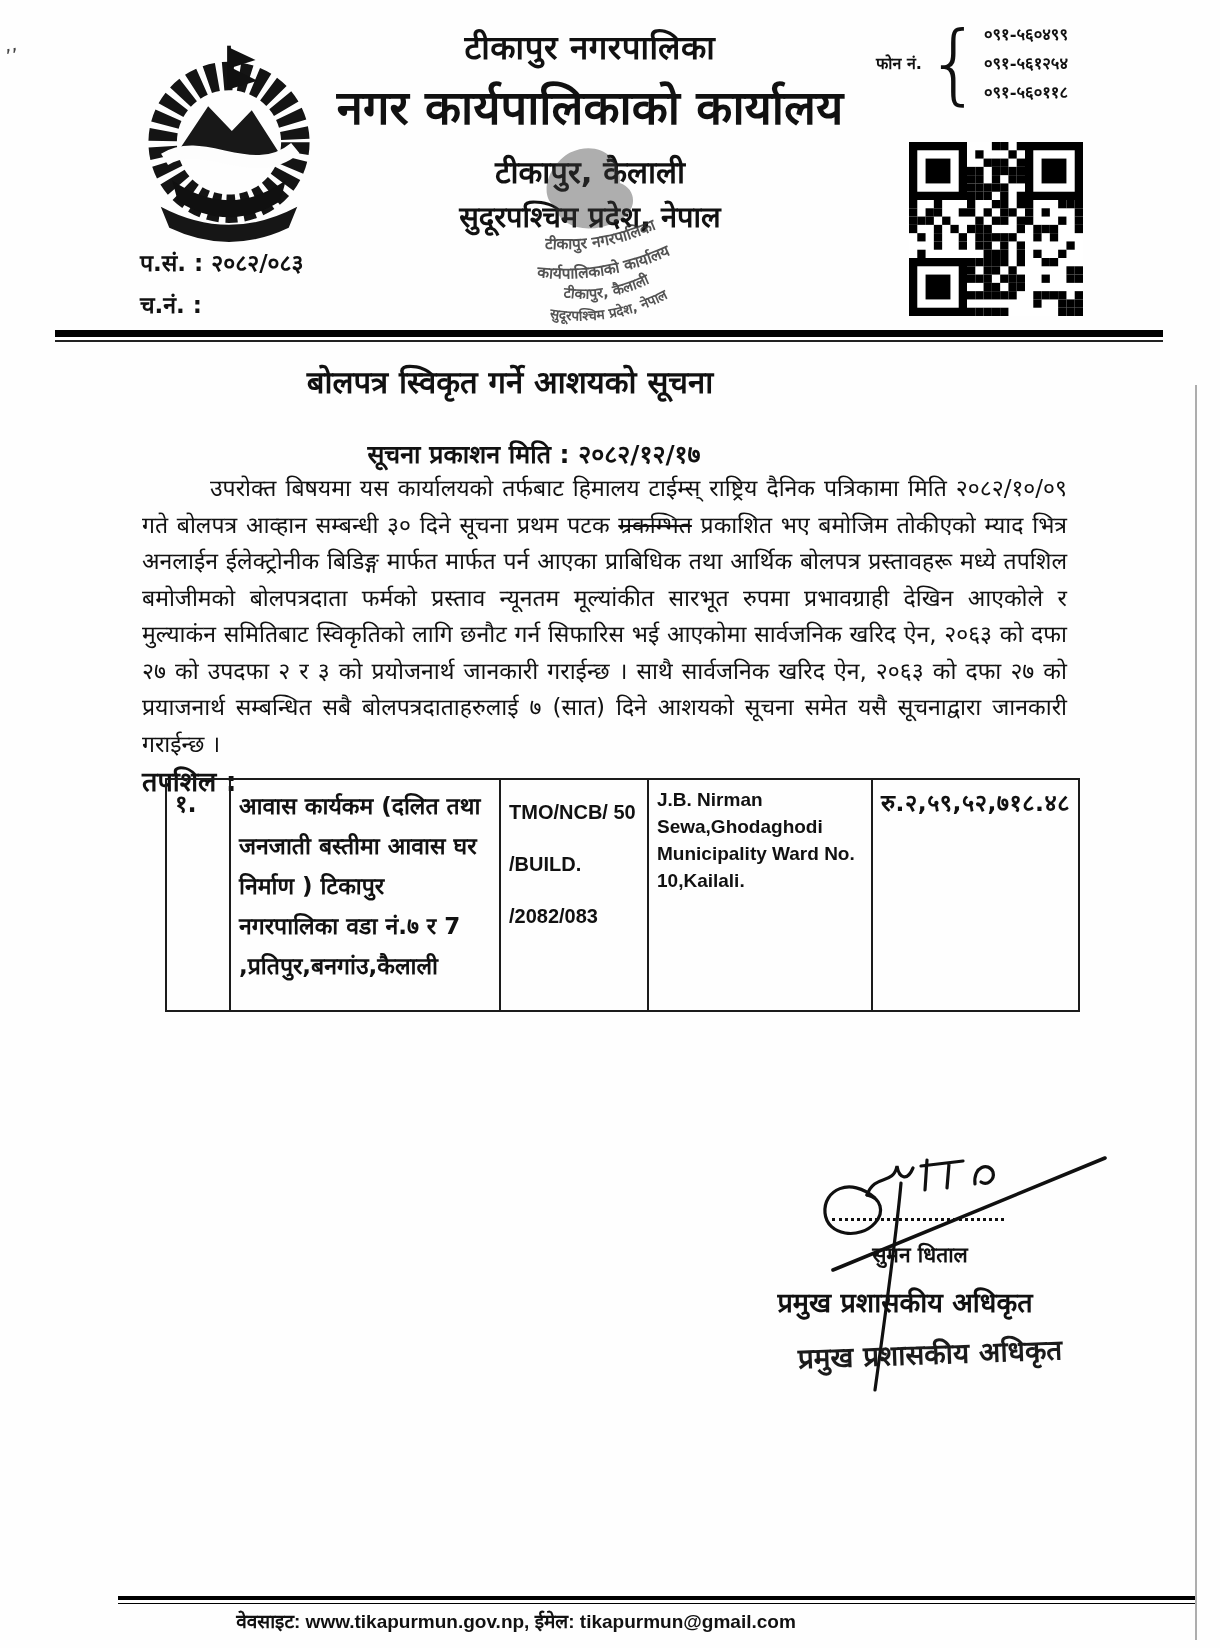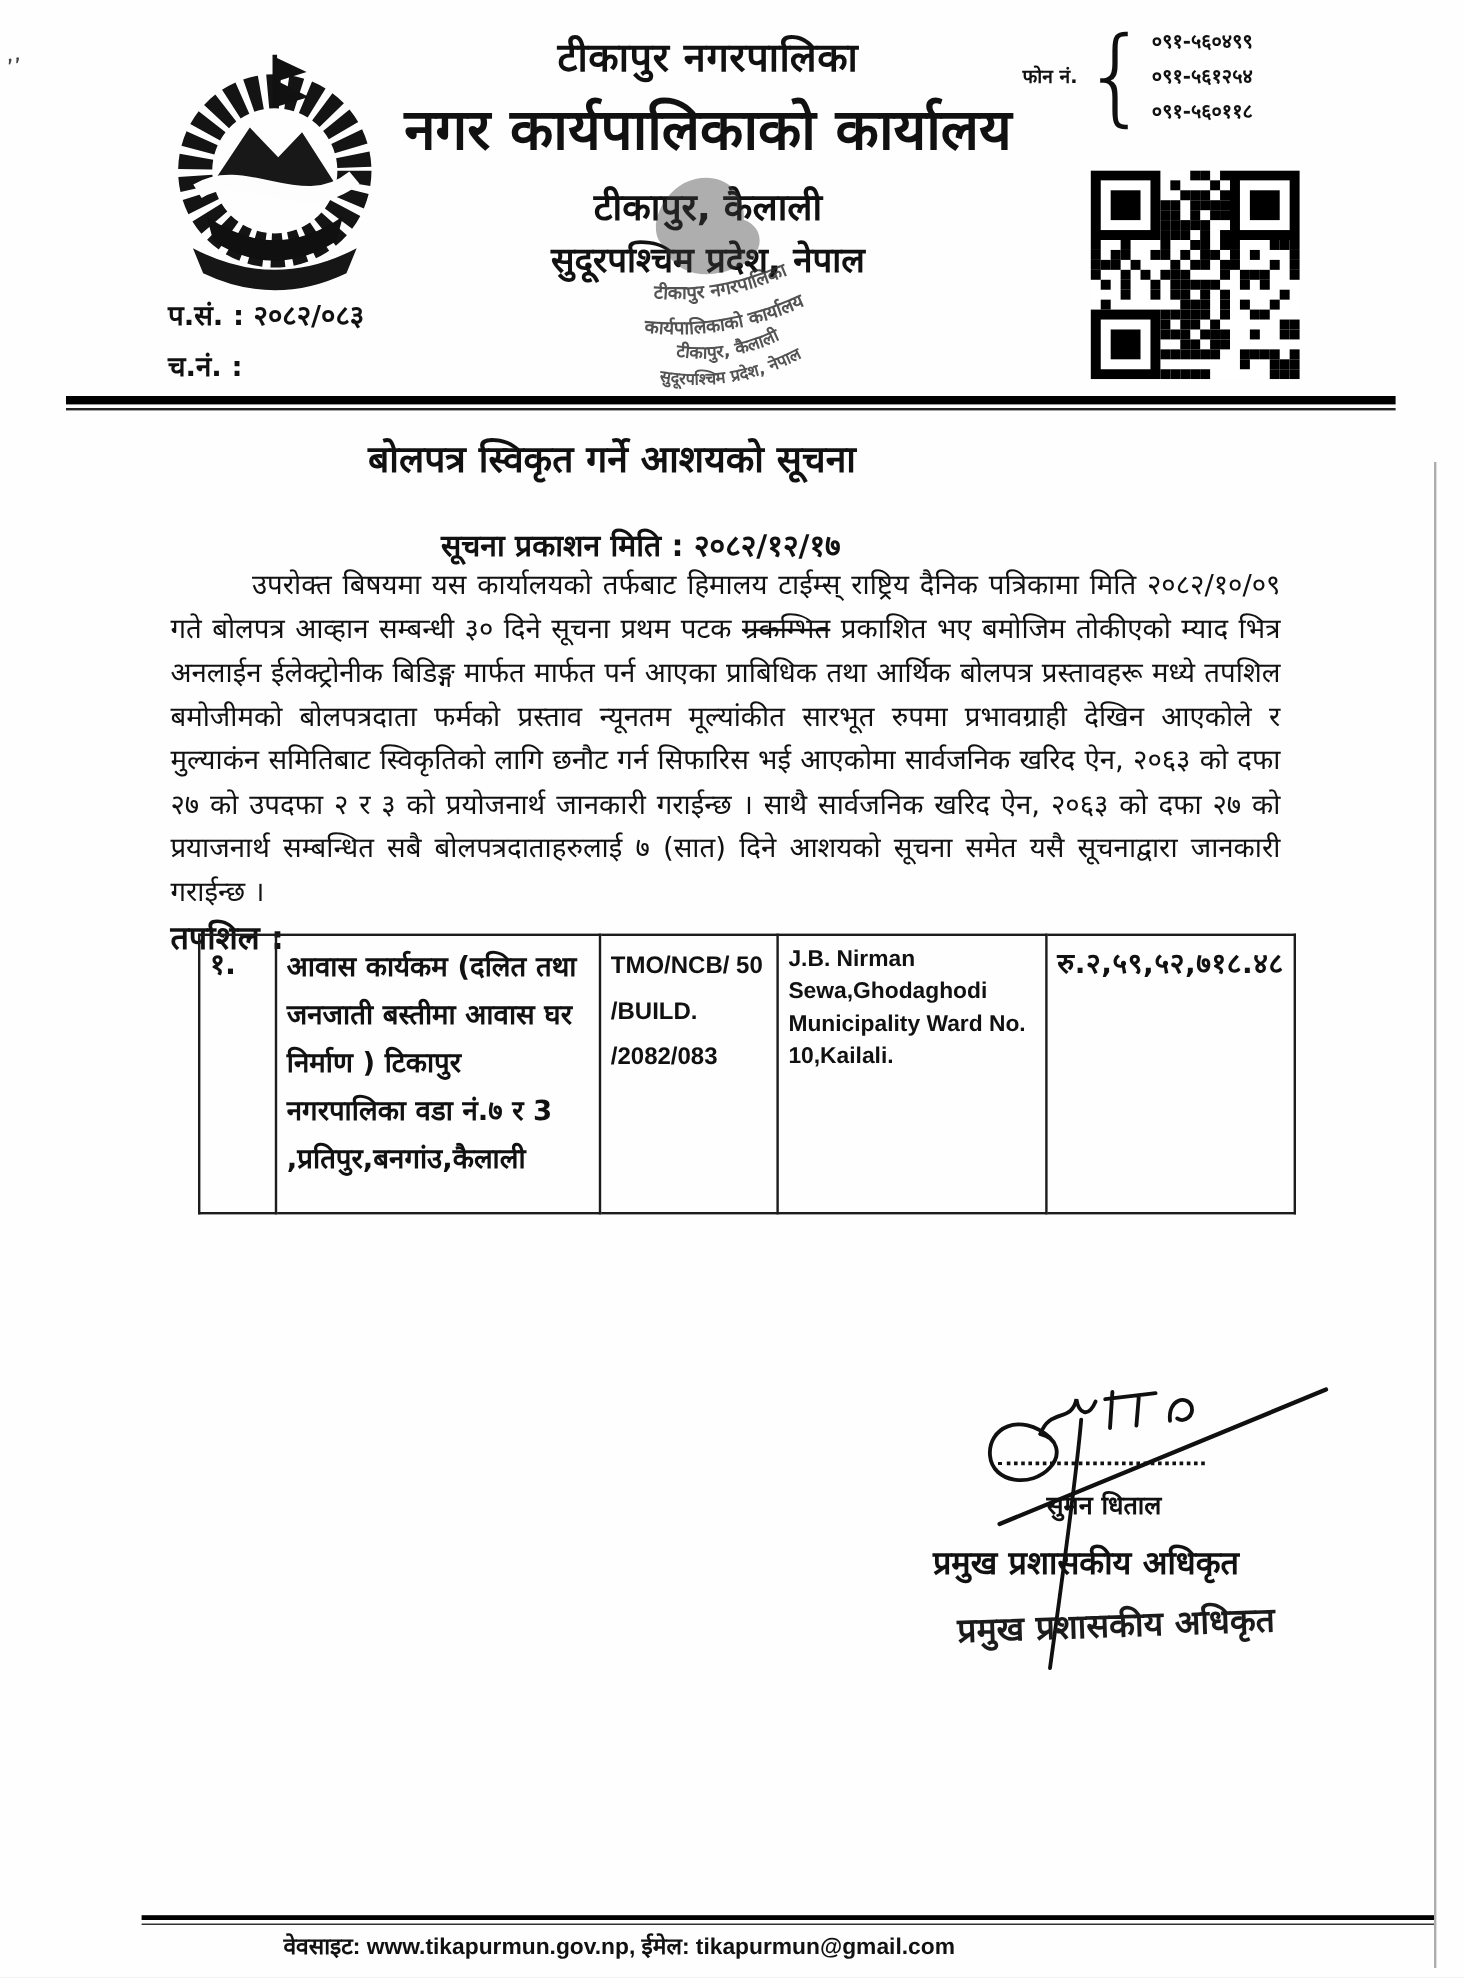--- a/index.html
+++ b/index.html
@@ -12,21 +12,21 @@
   .dev{font-family:"DejaVu Sans",sans-serif;}
   .lat{font-family:"Liberation Sans",sans-serif;}
   .center{text-align:center;}
 
   
   .muni-title{left:280px;top:24px;width:620px;font-size:33px;font-weight:700;letter-spacing:.5px;}
   .office-title{left:230px;top:74px;width:720px;font-size:47px;font-weight:700;}
   .addr1{left:330px;top:150px;width:520px;font-size:31px;font-weight:700;}
   .addr2{left:330px;top:196px;width:520px;font-size:29px;font-weight:700;}
   .phone-block{left:852px;top:18px;width:250px;display:flex;align-items:center;}
-  .phone-label{font-size:16px;font-weight:700;white-space:nowrap;}
+  .phone-label{font-size:16px;font-weight:700;white-space:nowrap;margin-left:24px;}
   .phone-brace{font-size:88px;font-weight:200;line-height:90px;margin:0 2px 0 4px;color:#101010;}
   .phone-list{list-style:none;margin:0;padding:0;font-size:16.5px;font-weight:600;line-height:29px;white-space:nowrap;}
   .refline{left:140px;top:246px;font-size:23px;font-weight:700;}
   .chline{left:140px;top:288px;font-size:23px;font-weight:700;}
   .hr-main{left:55px;top:330px;width:1108px;height:3px;border-top:7px solid #000;border-bottom:2px solid #222;}
 
   
   .notice-title{left:0;top:360px;width:1020px;font-size:31px;font-weight:700;}
   .pub-date{left:0;top:436px;width:1068px;font-size:25px;font-weight:700;}
   .body-par{left:142px;top:470px;width:925px;font-size:23px;line-height:36.5px;text-align:justify;text-indent:68px;font-weight:500;}
@@ -39,21 +39,21 @@
   tr.hrow{height:110px;}
   tr.drow{height:232px;}
   .c-sn{width:64px;} .c-proj{width:270px;} .c-con{width:148px;} .c-firm{width:224px;} .c-amt{width:187px;}
   th.h-sn{vertical-align:bottom;font-size:22px;padding-bottom:24px;}
   th.h-proj{vertical-align:middle;font-size:23px;line-height:38px;}
   th.h-con{text-align:center;font-size:22px;}
   th.h-firm{font-size:22px;line-height:38px;}
   th.h-amt{font-size:22px;line-height:36px;font-weight:600;}
   td.d-sn{vertical-align:middle;font-size:24px;padding-left:14px;}
   td.d-proj{vertical-align:middle;font-size:23px;line-height:40px;padding-left:10px;font-weight:600;}
-  td.d-con{vertical-align:middle;font-size:20px;line-height:38px;font-weight:700;margin-left:13px;}
+  td.d-con{vertical-align:middle;font-size:20px;line-height:52px;font-weight:700;margin-left:13px;}
   td.d-firm{vertical-align:middle;text-align:center;font-size:19px;line-height:27px;font-weight:700;}
   td.d-amt{vertical-align:middle;font-size:23.5px;font-weight:700;padding-left:12px;letter-spacing:.5px;}
 
   
   .sig-dotted{left:832px;top:1218px;width:172px;border-top:3px dotted #111;}
   .sig-name{left:770px;top:1240px;width:300px;font-size:21px;font-weight:700;}
   .sig-title{left:720px;top:1283px;width:370px;font-size:27px;font-weight:700;}
   .stamp-title{left:730px;top:1334px;width:400px;font-size:28px;font-weight:700;transform:rotate(-2deg);color:#1b1b1b;}
 
   
@@ -303,21 +303,21 @@
     <colgroup>
       <col class="c-sn">
         <col class="c-proj">
         <col class="c-con">
         <col class="c-firm">
         <col class="c-amt">
     </colgroup>
     <tbody>
     <tr class="drow">
       <td class="d-sn dev">१.</td>
-      <td class="d-proj dev">आवास कार्यकम (दलित तथा जनजाती बस्तीमा आवास घर निर्माण ) टिकापुर नगरपालिका वडा नं.७ र 3 ,प्रतिपुर,बनगांउ,कैलाली</td>
+      <td class="d-proj dev">आवास कार्यकम (दलित तथा जनजाती बस्तीमा आवास घर निर्माण ) टिकापुर नगरपालिका वडा नं.७ र 7 ,प्रतिपुर,बनगांउ,कैलाली</td>
       <td class="d-con lat">TMO/NCB/ 50 /BUILD. /2082/083</td>
       <td class="d-firm lat">J.B. Nirman Sewa,Ghodaghodi Municipality Ward No. 10,Kailali.</td>
       <td class="d-amt dev">रु.२,५९,५२,७१८.४८</td>
     </tr>
   </tbody>
     </table>
 
   <svg class="abs" style="left:775px;top:1138px;" width="335" height="255" viewBox="0 0 335 255">
     <g fill="none" stroke="#101010" stroke-width="3.2" stroke-linecap="round">
       <path d="M100,60 C75,38 48,52 50,75 C52,98 85,102 100,85 C110,74 106,60 92,57"></path>

